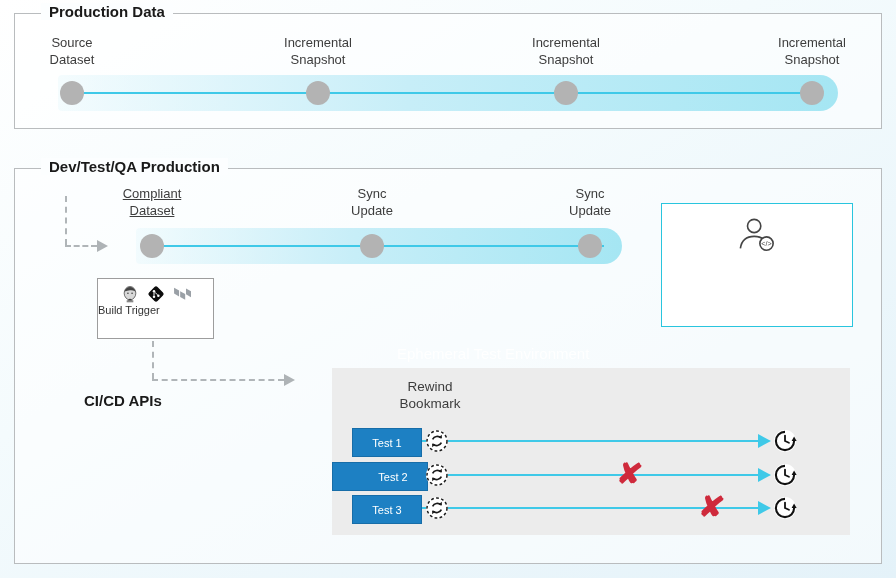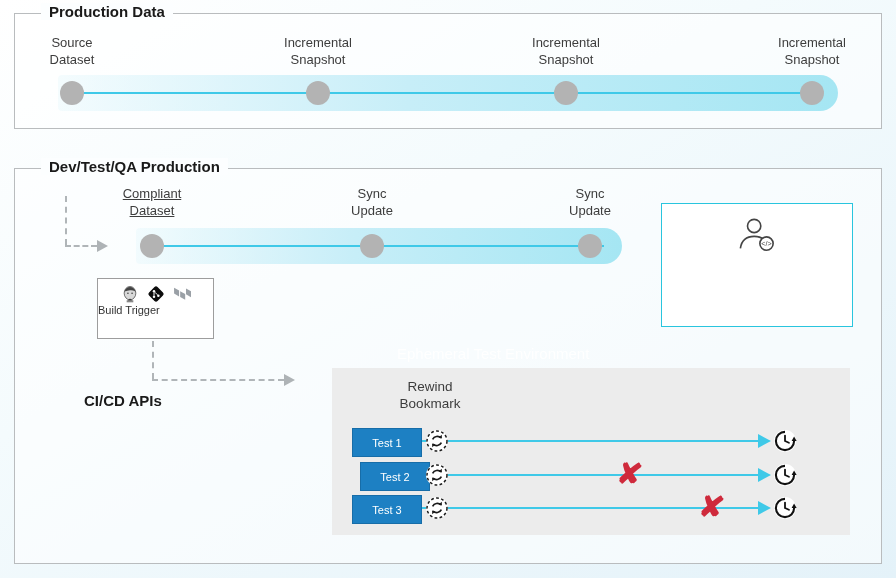--- a/index.html
+++ b/index.html
@@ -161,21 +161,21 @@
     <svg width="24" height="24" viewBox="0 0 24 24">
       <circle cx="12" cy="12" r="11" fill="#fff"></circle>
       <path d="M12 2.9 a9.1 9.1 0 1 0 9.1 9.1" fill="none" stroke="#111" stroke-width="2.1"></path>
       <path d="M18.6 12 L23.6 12 L21.1 7.6 Z" fill="#111"></path>
       <path d="M12 12 V6.6 M12 12 L15.9 13.8" stroke="#111" stroke-width="1.8" stroke-linecap="round"></path>
     </svg>
   </div>
 
   <div class="run-line" style="left:420px;top:474px;width:344px;"></div>
   <div class="arrow-cyan" style="left:758px;top:468px;"></div>
-  <div class="test-chip" style="left:360px;top:462px;">Test 2</div>
+  <div class="test-chip" style="left:332px;top:462px;padding-left:26px;">Test 2</div>
   <div class="icon-spot" style="left:425px;top:463px;">
     <svg width="24" height="24" viewBox="0 0 24 24">
       <circle cx="12" cy="12" r="11" fill="#fff"></circle>
       <circle cx="12" cy="12" r="10" fill="none" stroke="#1a1a1a" stroke-width="1.5" stroke-dasharray="2.8 2.3"></circle>
       <path d="M7.6 10.4 A5.3 5.3 0 0 1 16 8.9" fill="none" stroke="#1a1a1a" stroke-width="1.7"></path>
       <path d="M16.4 13.6 A5.3 5.3 0 0 1 8 15.1" fill="none" stroke="#1a1a1a" stroke-width="1.7"></path>
       <path d="M16.8 5.8 L16.9 9.6 L13.5 8.4 Z" fill="#1a1a1a"></path>
       <path d="M7.2 18.2 L7.1 14.4 L10.5 15.6 Z" fill="#1a1a1a"></path>
     </svg>
   </div>

